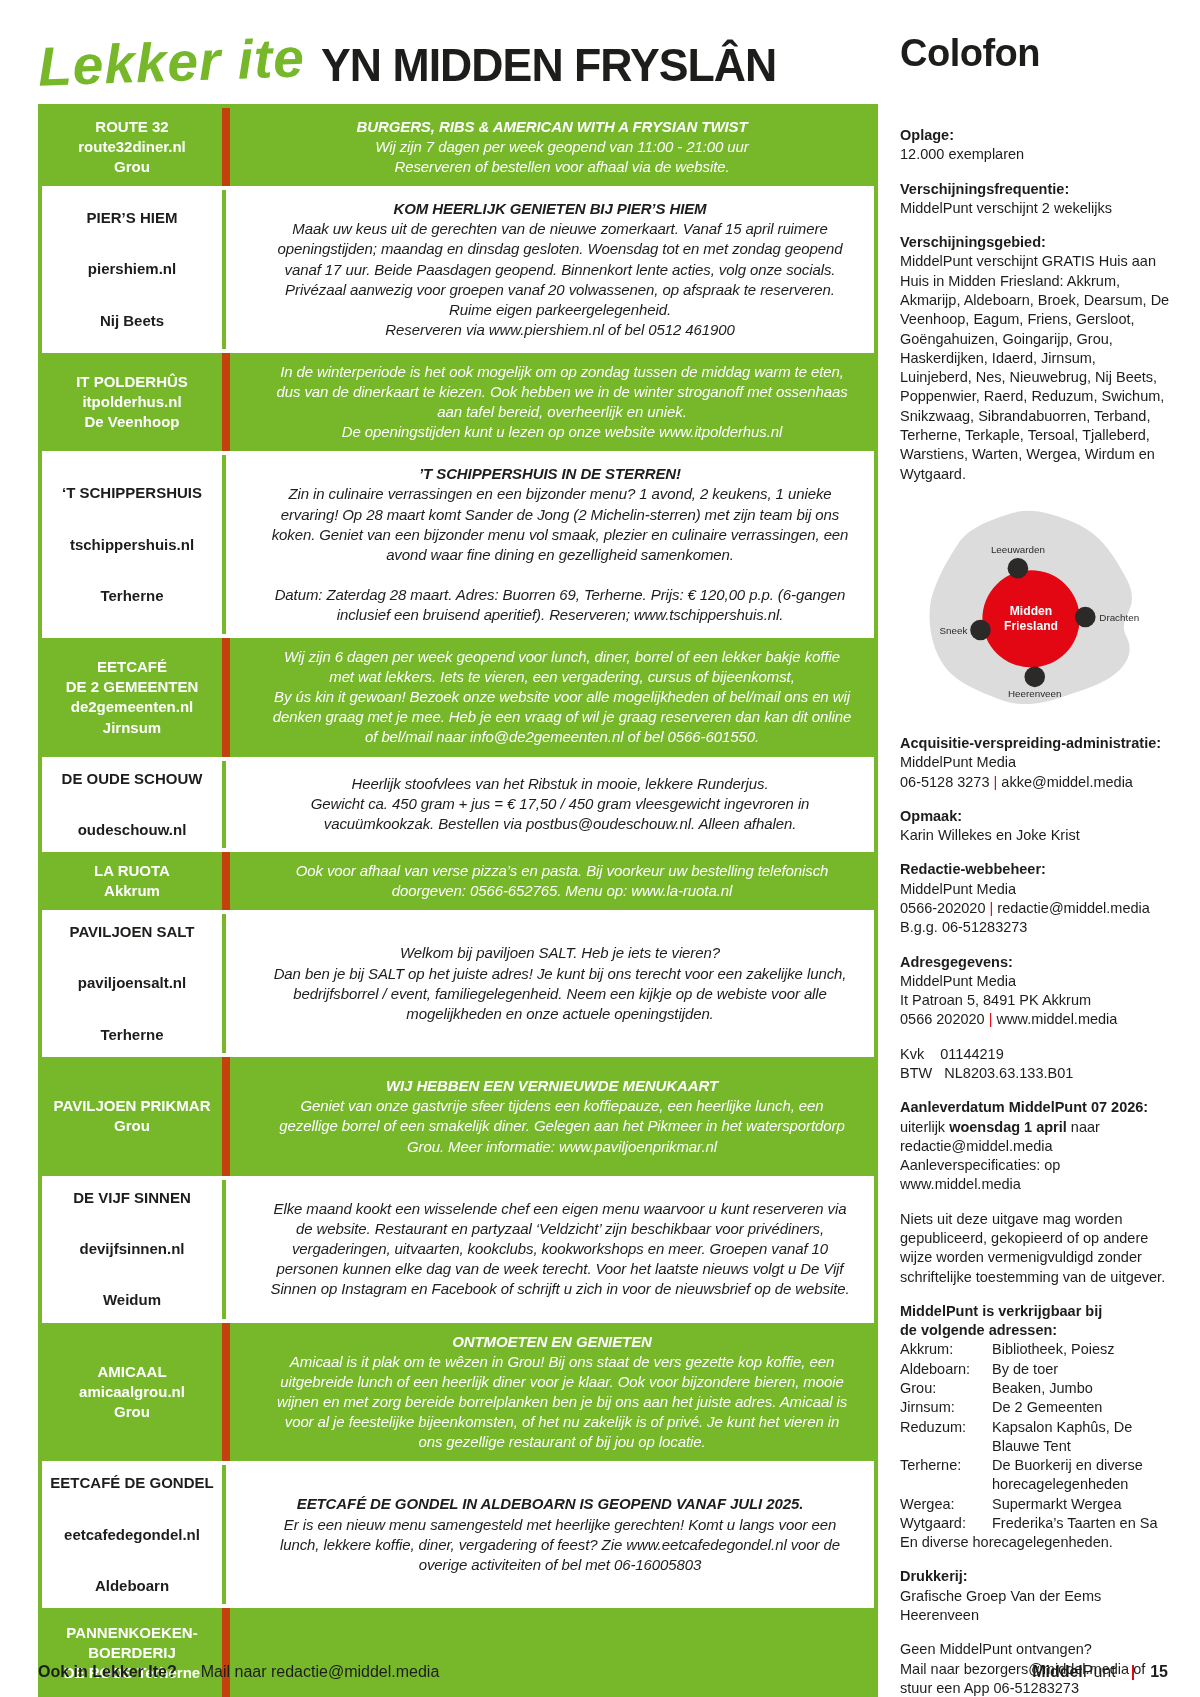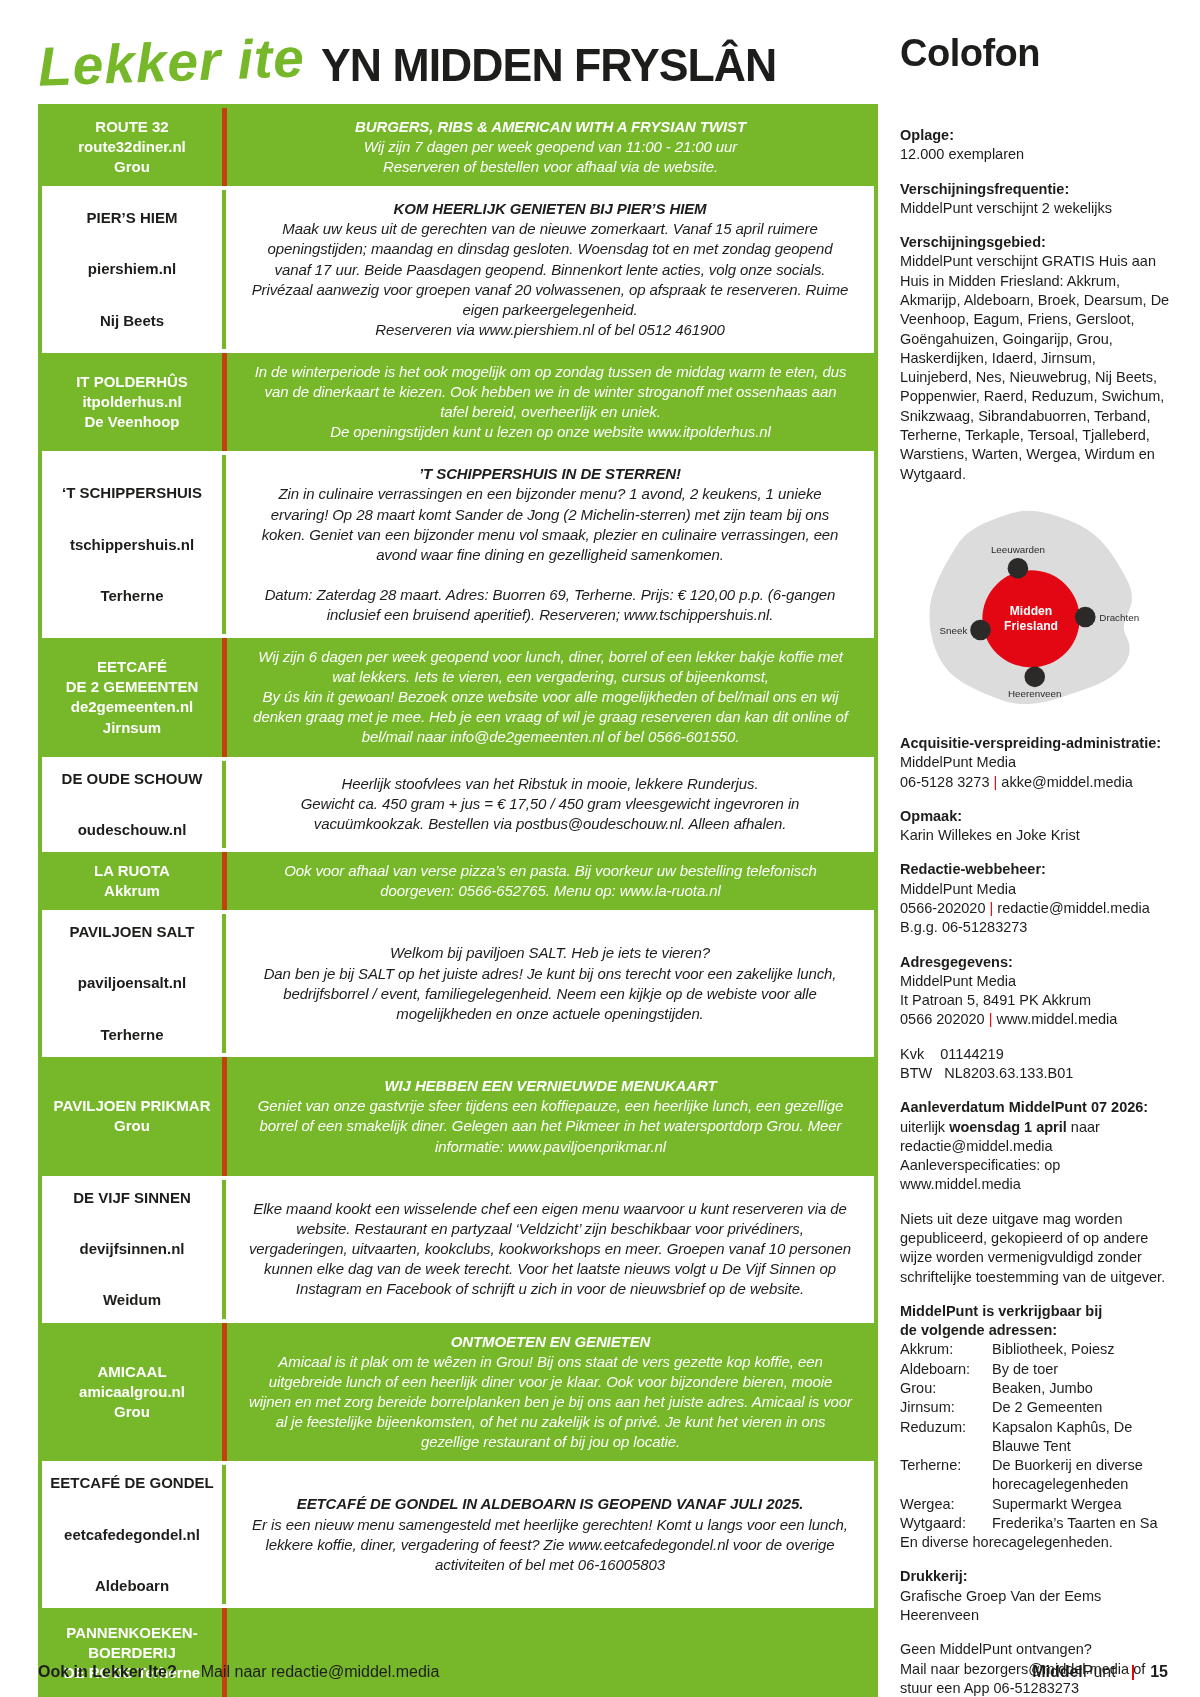--- a/index.html
+++ b/index.html
@@ -14,26 +14,26 @@
   .main-title{font-size:46px;font-weight:700;letter-spacing:-1px;transform:scaleX(.97);transform-origin:left;}
   .colofon-title{margin:6px 0 0 0;font-size:38px;font-weight:700;letter-spacing:-0.5px;}
   
   .listings{border:4px solid #76b82a;background:#fff;}
   .row{display:flex;}
   .row + .row{margin-top:4px;}
   .row.green{background:#76b82a;color:#fff;}
   .row.white{background:#fff;color:#1d1d1b;}
   .cell-name{flex:0 0 170px;width:170px;display:flex;flex-direction:column;justify-content:center;
              align-items:center;text-align:center;padding:8px 5px;font-weight:700;font-size:15px;line-height:1.35;}
-  .row.green .cell-name{border-right:5px solid #c2410c;}
+  .row.green .cell-name{border-right:8px solid #c2410c;}
   .row.white .cell-name{border-right:4px solid #76b82a;gap:31px;}
   .cell-body{flex:1;display:flex;flex-direction:column;justify-content:center;text-align:center;
              padding:9px 22px;font-size:15px;line-height:1.34;letter-spacing:-0.1px;font-style:italic;}
   .body-heading{font-weight:700;white-space:pre-wrap;}
-  .body-text{white-space:pre-line;}
+  .body-text{white-space:pre-line;margin-left:20px;}
   #listings .row:nth-of-type(1){min-height:74px}
   #listings .row:nth-of-type(2){min-height:158px}
   #listings .row:nth-of-type(3){min-height:88px}
   #listings .row:nth-of-type(4){min-height:162px}
   #listings .row:nth-of-type(5){min-height:116px}
   #listings .row:nth-of-type(6){min-height:78px}
   #listings .row:nth-of-type(7){min-height:55px}
   #listings .row:nth-of-type(8){min-height:91px}
   #listings .row:nth-of-type(9){min-height:119px}
   #listings .row:nth-of-type(10){min-height:128px}

